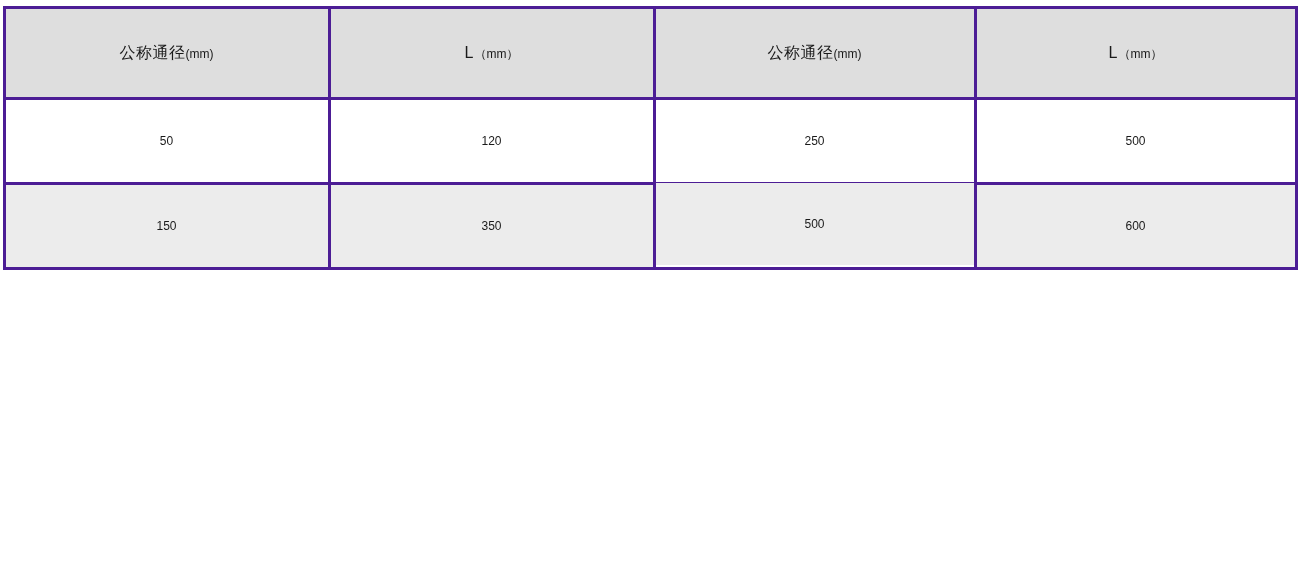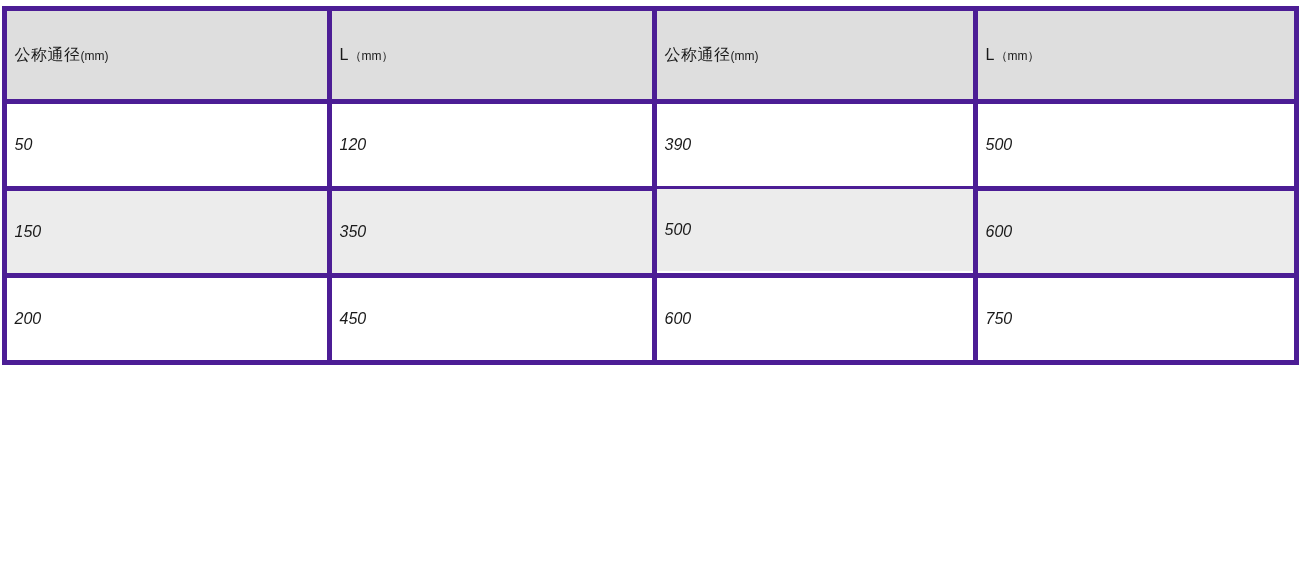--- a/index.html
+++ b/index.html
@@ -26,44 +26,43 @@
     margin: 0 auto;
     table-layout: fixed;
   }
   table.spec-table col.c1 { width: 325px; }
   table.spec-table col.c2 { width: 325px; }
   table.spec-table col.c3 { width: 321px; }
   table.spec-table col.c4 { width: 321px; }
 
   table.spec-table th,
   table.spec-table td {
-    border: 5px solid #4c1d95;
-    text-align: left;
+    border: 3px solid #4c1d95;
+    text-align: center;
     vertical-align: middle;
     font-weight: normal;
     padding: 8px;
   }
   table.spec-table thead th {
     background: #dedede;
     height: 72px;
     font-size: 16px;
     letter-spacing: 0.5px;
   }
   table.spec-table thead th .unit {
     font-size: 12px;
     letter-spacing: 0;
   }
   table.spec-table thead th .lsym {
     letter-spacing: 1px;
   }
   table.spec-table tbody td {
     height: 66px;
-    font-size: 16px;
+    font-size: 12px;
     background: #ffffff;
-    font-style: italic;
   }
   table.spec-table tbody tr.alt td {
     background: #ececec;
   }
   
   .nudge-dn { position: relative; top: 3px; }
   .nudge-up { position: relative; top: -2px; }
 </style>
 </head>
 <body>
@@ -81,30 +80,24 @@
         <th><span>公称通径</span><span class="unit">(mm)</span></th>
         <th><span class="lsym">L</span><span class="unit">（mm）</span></th>
         <th><span>公称通径</span><span class="unit">(mm)</span></th>
         <th><span class="lsym">L</span><span class="unit">（mm）</span></th>
       </tr>
     </thead>
     <tbody>
       <tr>
         <td>50</td>
         <td>120</td>
-        <td>390</td>
+        <td>250</td>
         <td>500</td>
       </tr>
       <tr class="alt">
         <td>150</td>
         <td>350</td>
         <td class="nudge-up">500</td>
         <td>600</td>
       </tr>
-      <tr>
-        <td>200</td>
-        <td>450</td>
-        <td>600</td>
-        <td>750</td>
-      </tr>
     </tbody>
   </table>
 </div>
 
 </body></html>

